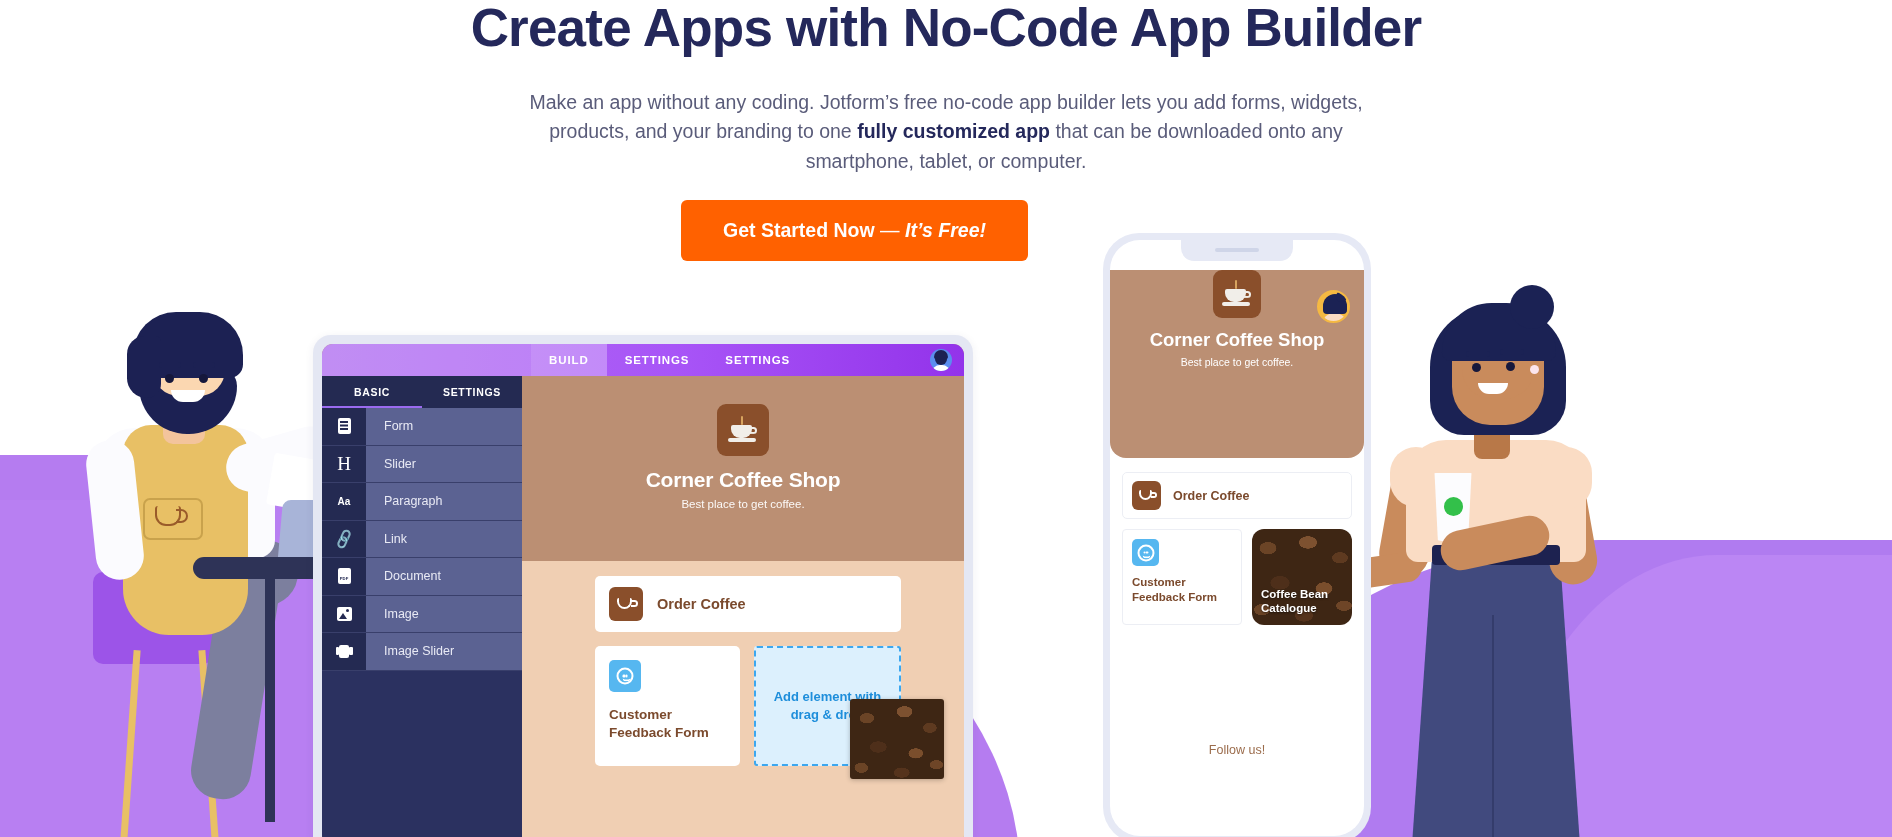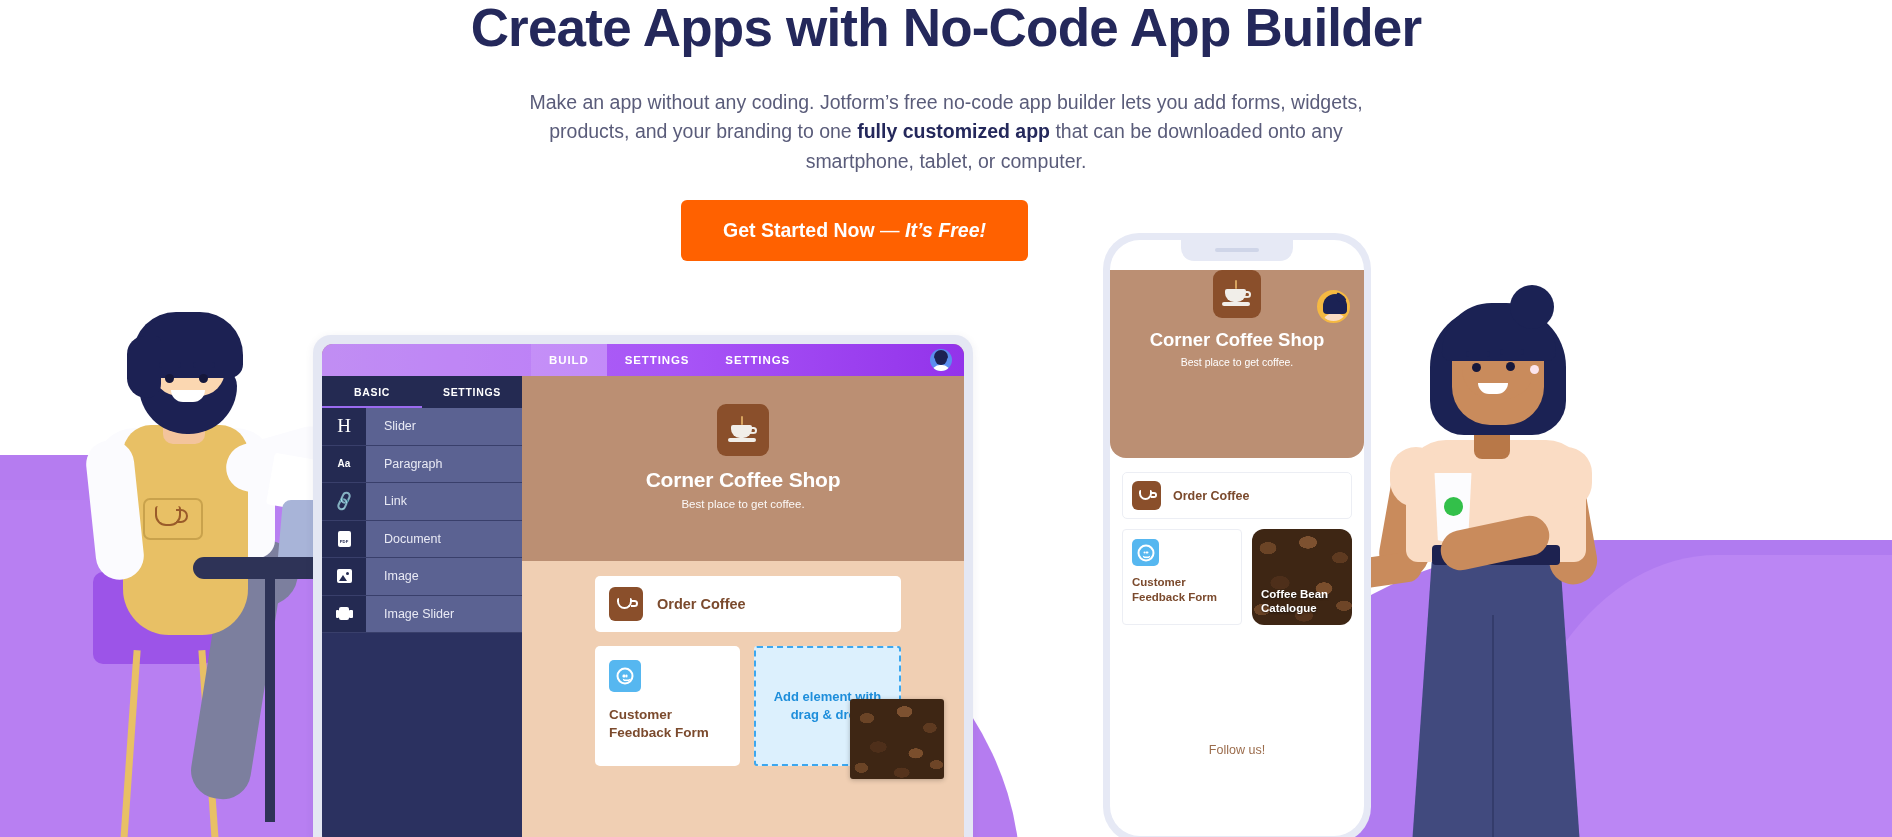--- a/index.html
+++ b/index.html
@@ -422,20 +422,26 @@
     </div>
 
     <div class="elpanel">
       <div class="elpanel-tabs">
         <div class="eltab active">BASIC</div>
         <div class="eltab">SETTINGS</div>
       </div>
       <div class="ellist">
         <div class="elrow">
           <div class="ic">
+              <div class="ic-form"></div>
+            </div>
+          <div class="nm">Form</div>
+        </div>
+        <div class="elrow">
+          <div class="ic">
               <span class="ic-H">H</span>
             </div>
           <div class="nm">Slider</div>
         </div>
         <div class="elrow">
           <div class="ic">
               <span class="ic-Aa">Aa</span>
             </div>
           <div class="nm">Paragraph</div>
         </div>

